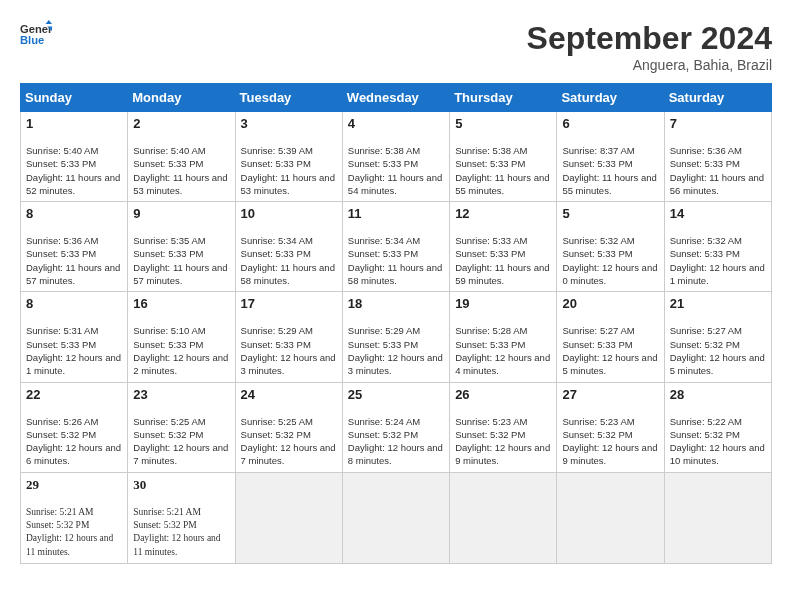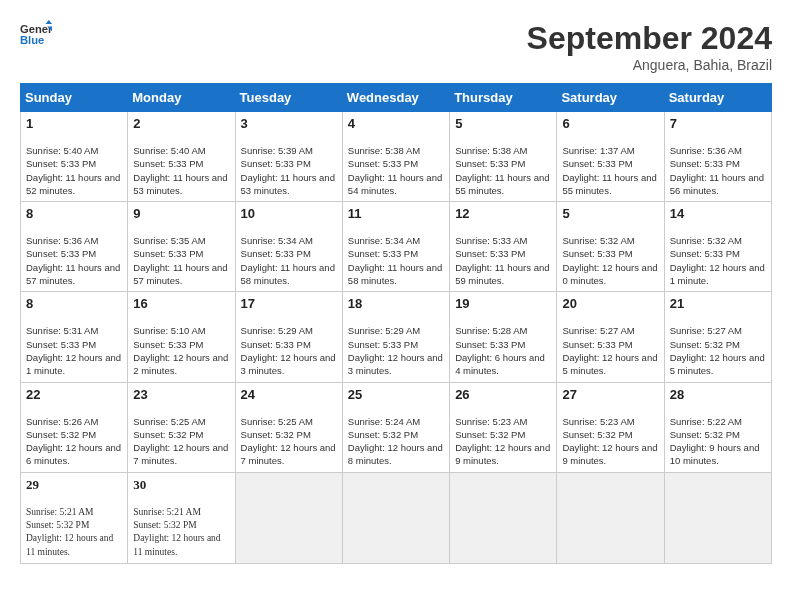--- a/index.html
+++ b/index.html
@@ -146,21 +146,21 @@
         <span class="day-num">5</span>
         <div class="day-info">
           <span>Sunrise: 5:38 AM</span><br>
           <span>Sunset: 5:33 PM</span><br>
           <span>Daylight: 11 hours and 55 minutes.</span>
         </div>
       </td>
         <td>
         <span class="day-num">6</span>
         <div class="day-info">
-          <span>Sunrise: 1:37 AM</span><br>
+          <span>Sunrise: 8:37 AM</span><br>
           <span>Sunset: 5:33 PM</span><br>
           <span>Daylight: 11 hours and 55 minutes.</span>
         </div>
       </td>
         <td>
         <span class="day-num">7</span>
         <div class="day-info">
           <span>Sunrise: 5:36 AM</span><br>
           <span>Sunset: 5:33 PM</span><br>
           <span>Daylight: 11 hours and 56 minutes.</span>
@@ -256,21 +256,21 @@
           <span>Sunrise: 5:29 AM</span><br>
           <span>Sunset: 5:33 PM</span><br>
           <span>Daylight: 12 hours and 3 minutes.</span>
         </div>
       </td>
         <td>
         <span class="day-num">19</span>
         <div class="day-info">
           <span>Sunrise: 5:28 AM</span><br>
           <span>Sunset: 5:33 PM</span><br>
-          <span>Daylight: 6 hours and 4 minutes.</span>
+          <span>Daylight: 12 hours and 4 minutes.</span>
         </div>
       </td>
         <td>
         <span class="day-num">20</span>
         <div class="day-info">
           <span>Sunrise: 5:27 AM</span><br>
           <span>Sunset: 5:33 PM</span><br>
           <span>Daylight: 12 hours and 5 minutes.</span>
         </div>
       </td>
@@ -330,21 +330,21 @@
           <span>Sunrise: 5:23 AM</span><br>
           <span>Sunset: 5:32 PM</span><br>
           <span>Daylight: 12 hours and 9 minutes.</span>
         </div>
       </td>
         <td>
         <span class="day-num">28</span>
         <div class="day-info">
           <span>Sunrise: 5:22 AM</span><br>
           <span>Sunset: 5:32 PM</span><br>
-          <span>Daylight: 9 hours and 10 minutes.</span>
+          <span>Daylight: 12 hours and 10 minutes.</span>
         </div>
       </td>
       </tr>
       <tr class="last-row">
         <td>
         <span class="day-num">29</span>
         <div class="day-info">
           <span>Sunrise: 5:21 AM</span><br>
           <span>Sunset: 5:32 PM</span><br>
           <span>Daylight: 12 hours and 11 minutes.</span>

